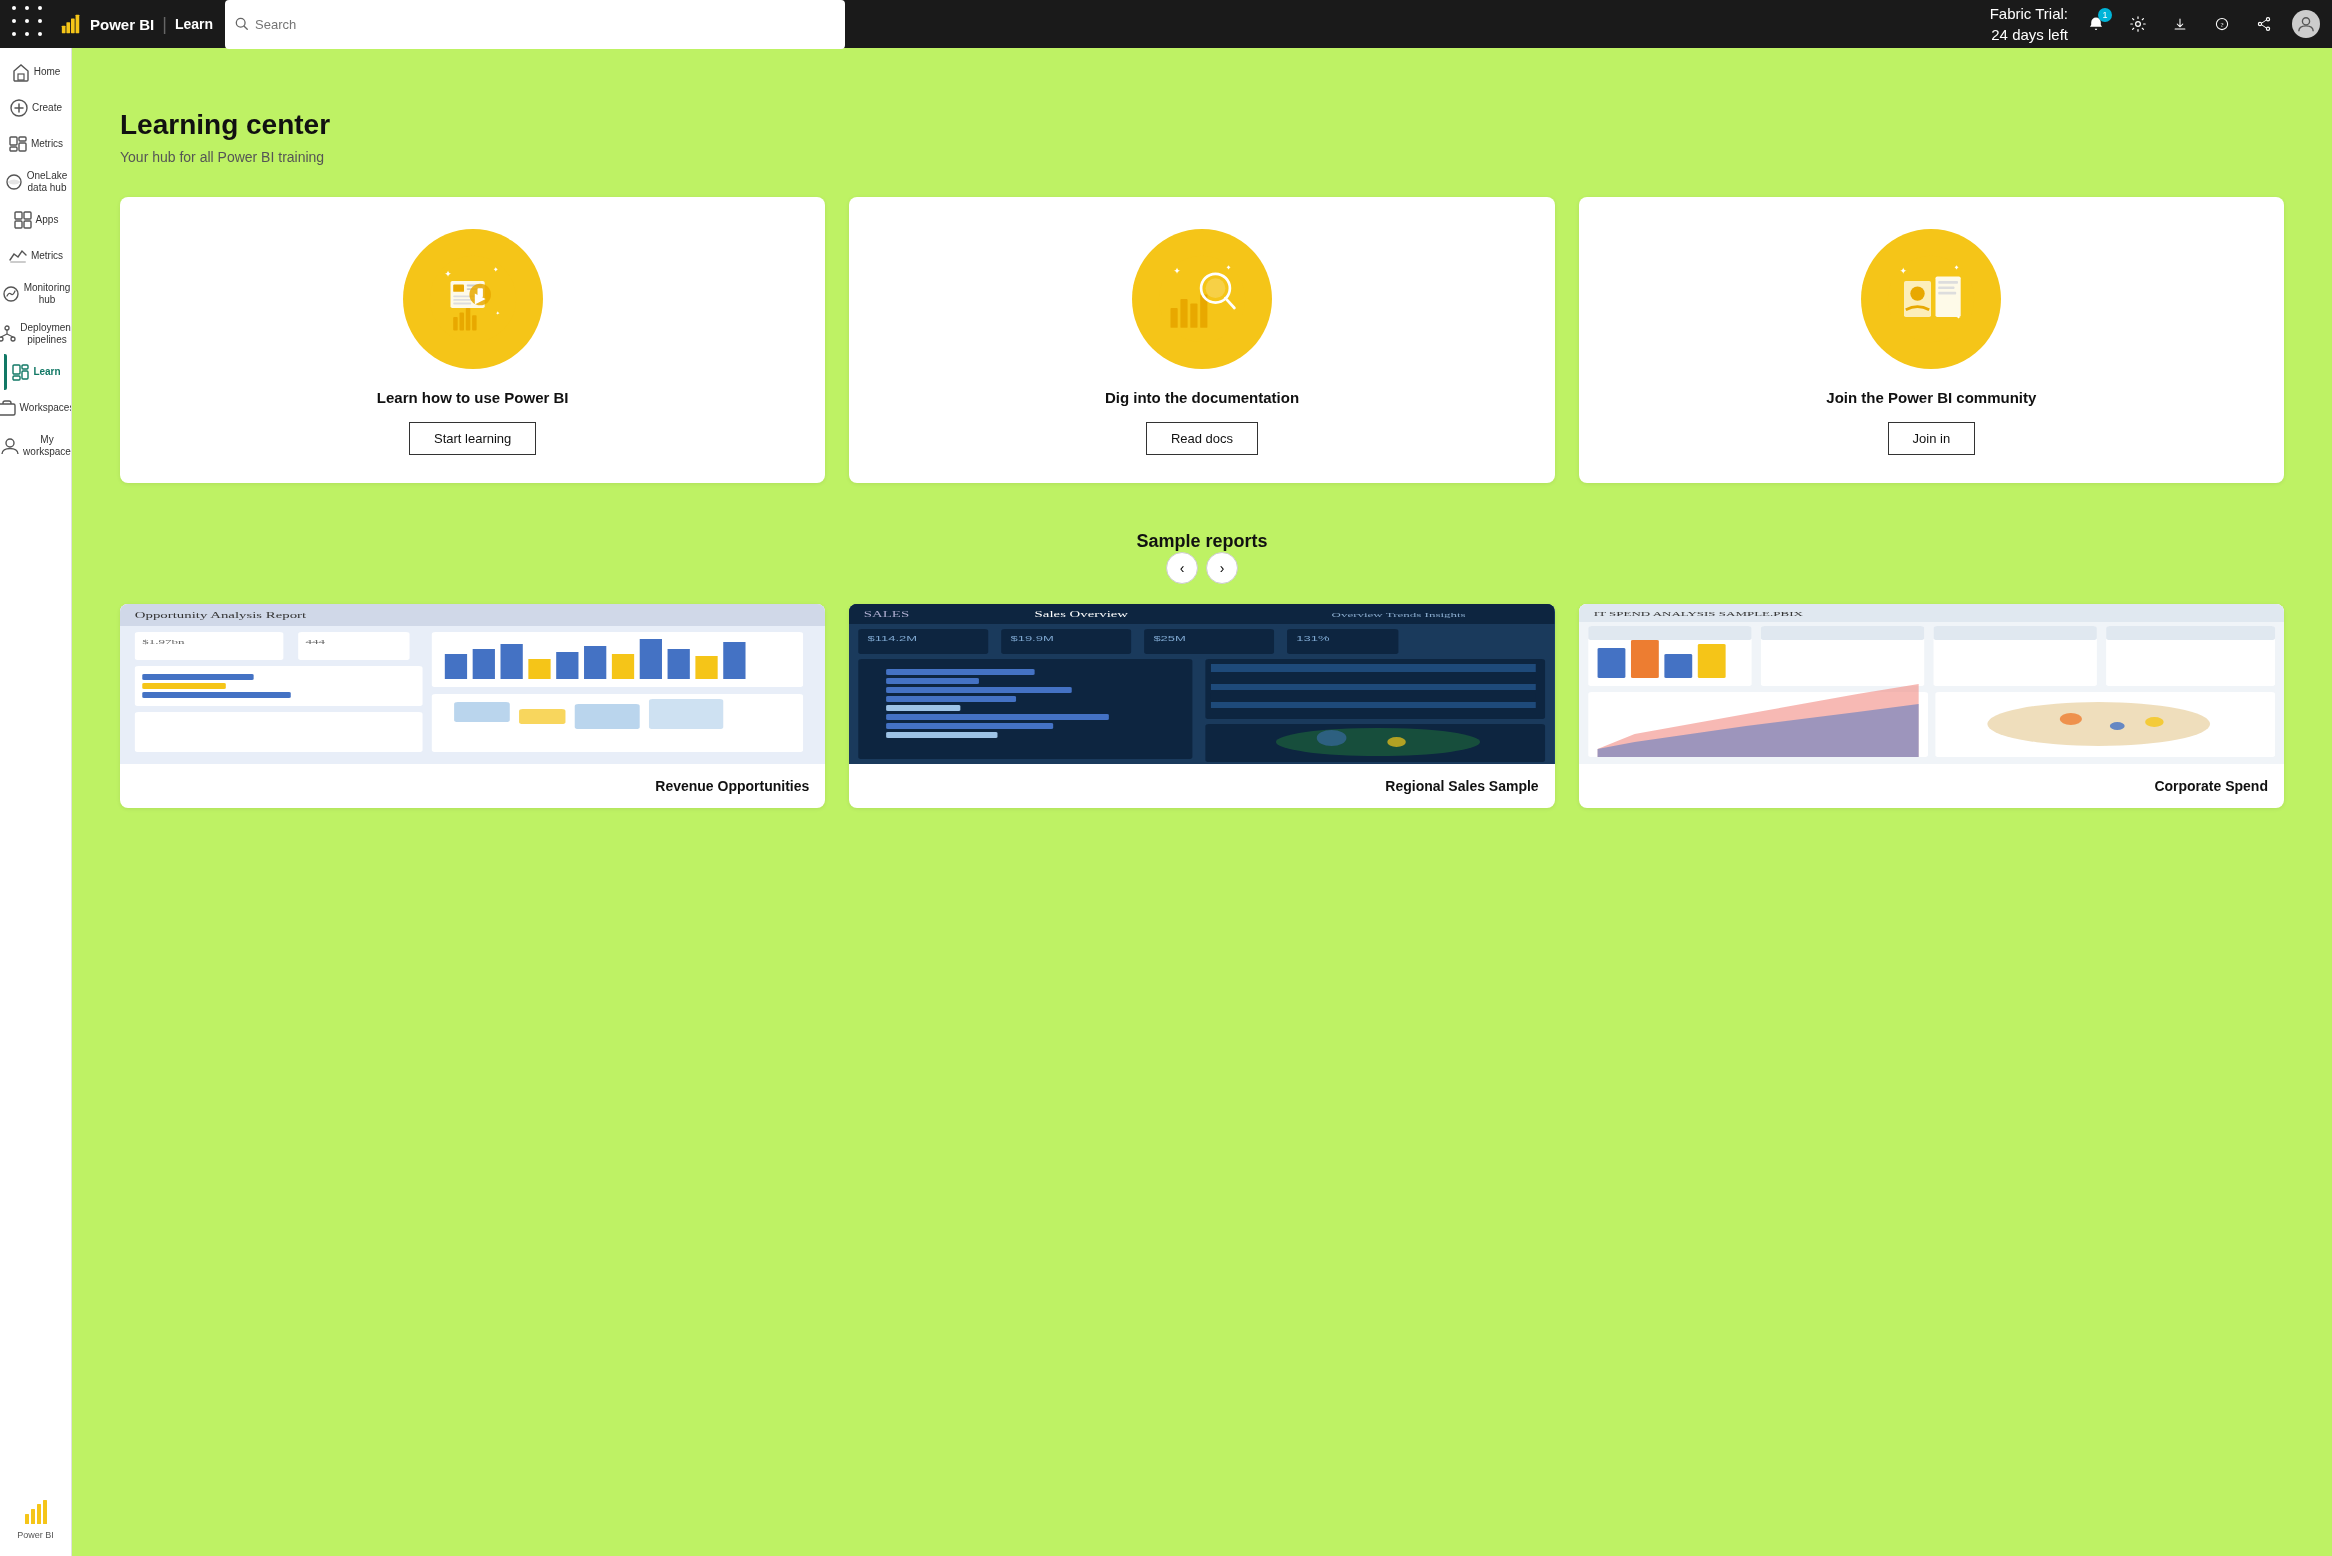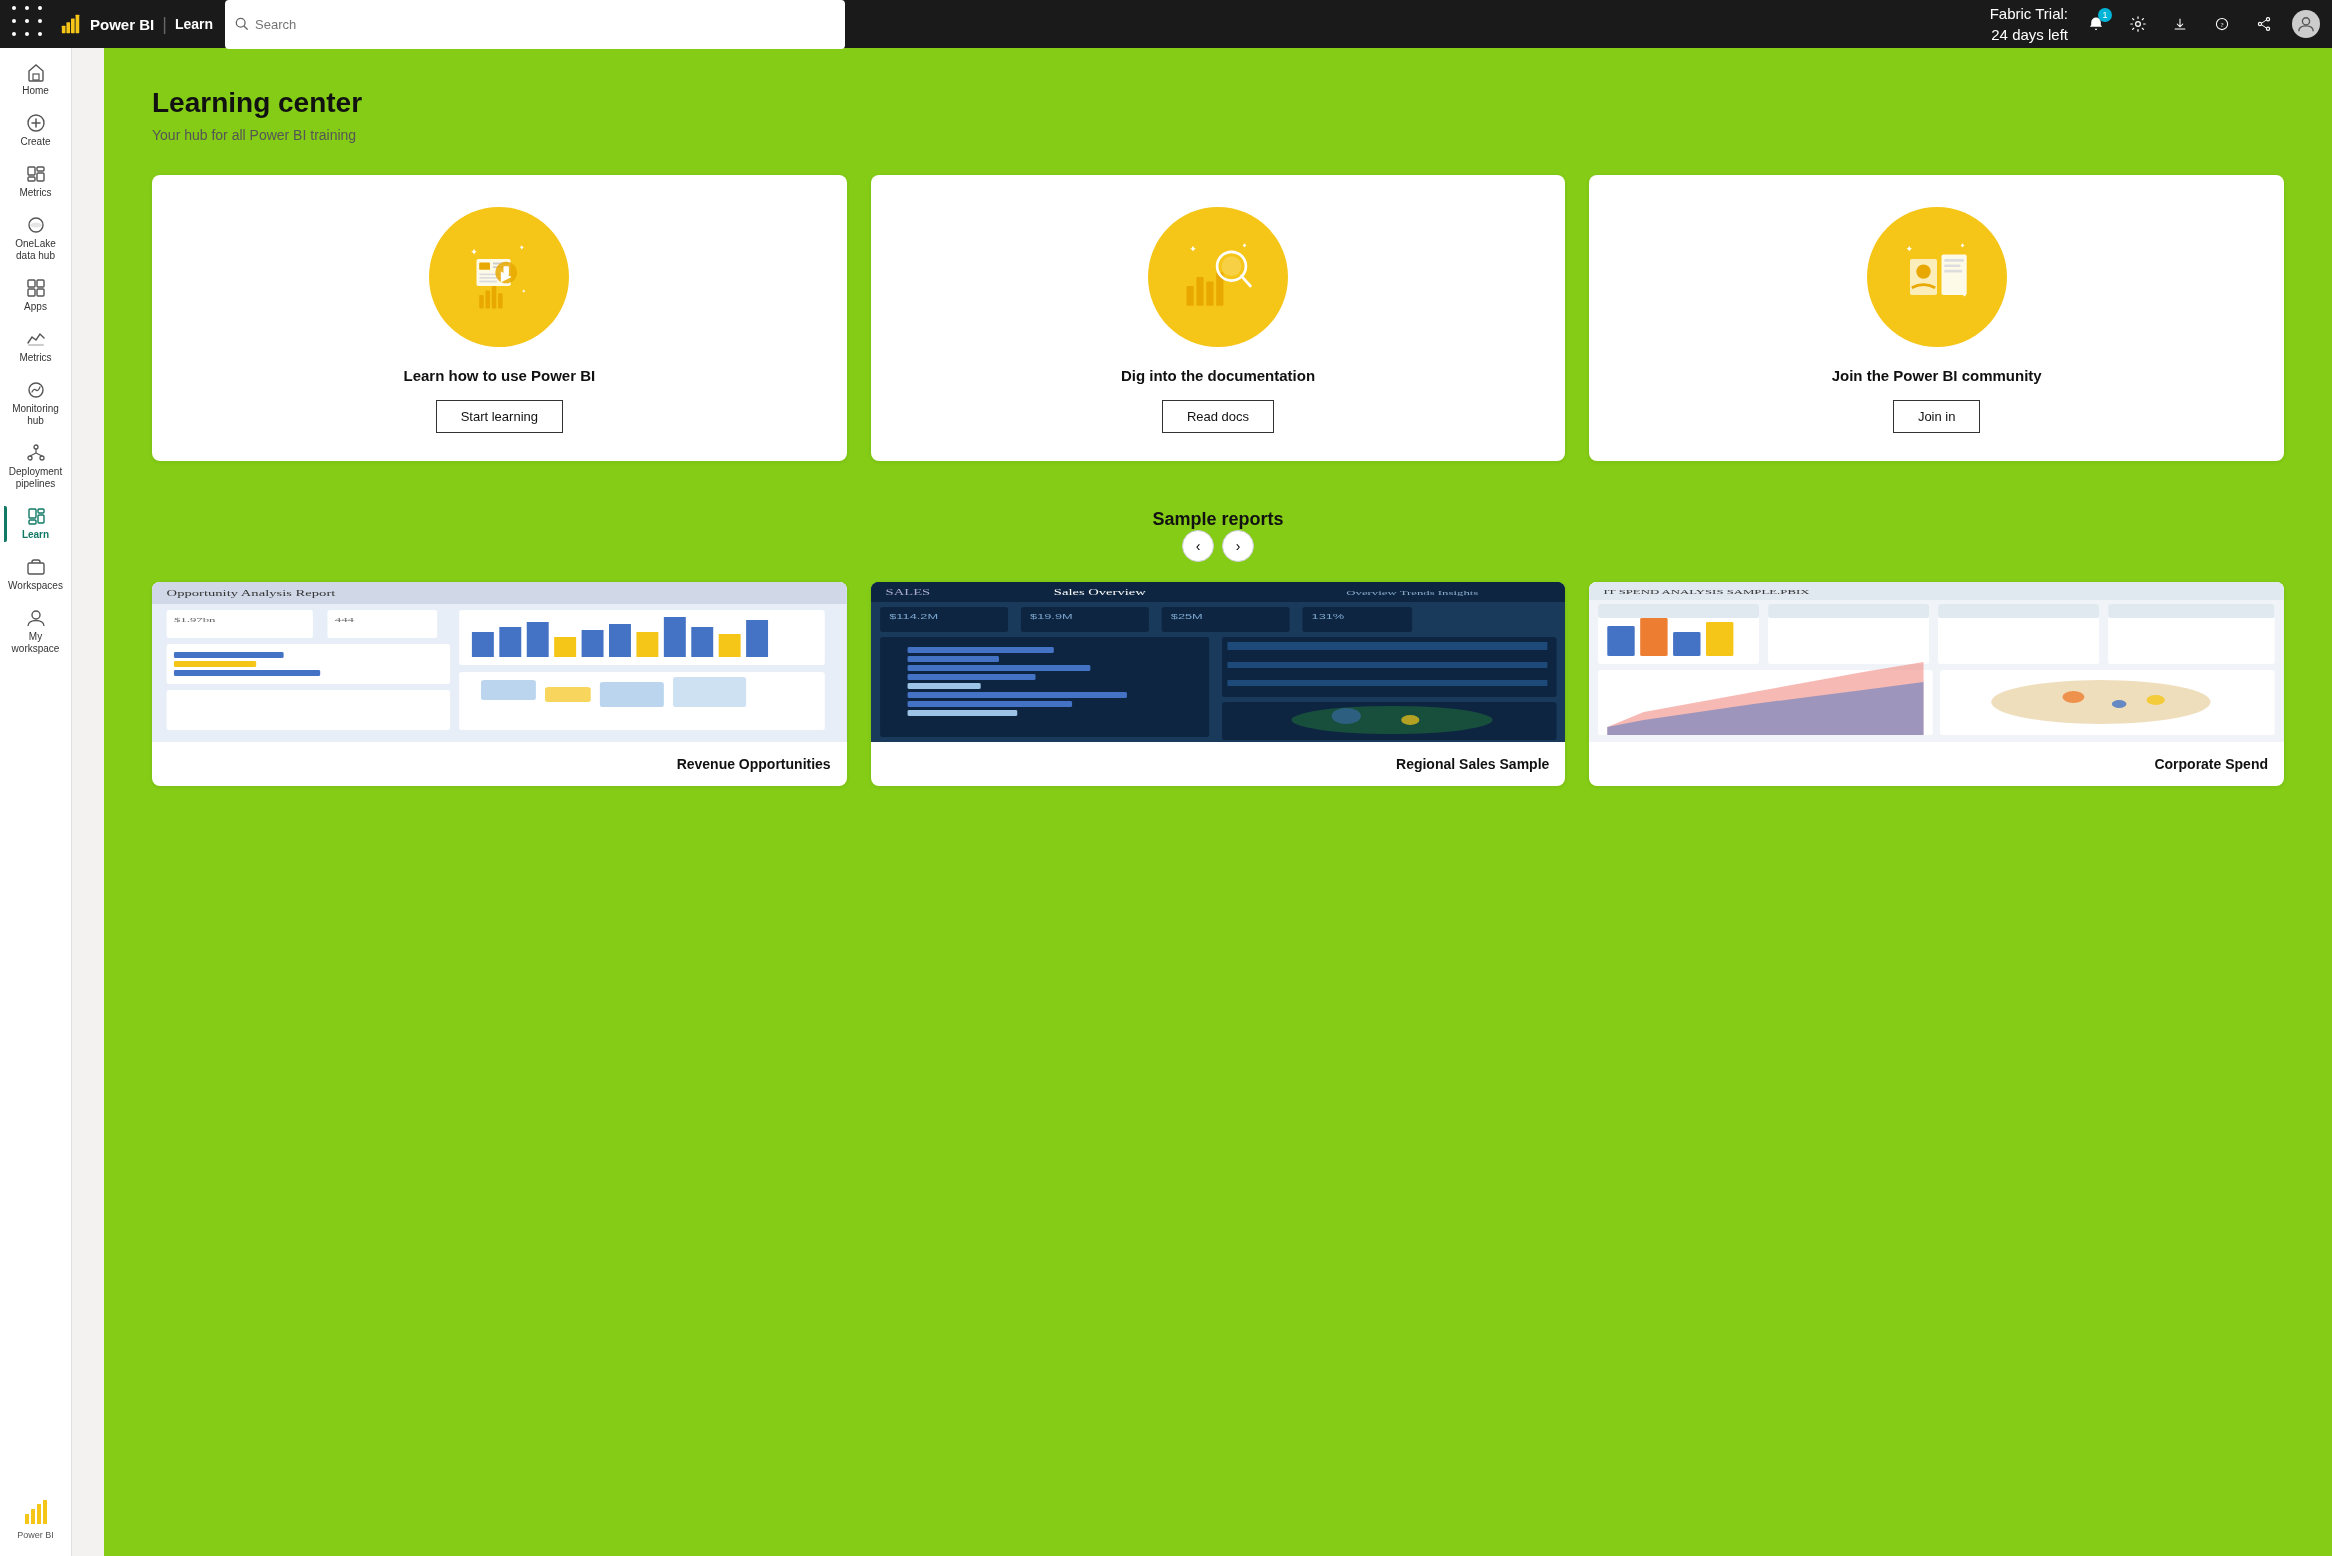--- a/index.html
+++ b/index.html
@@ -40,33 +40,33 @@
     
     .main-layout { display: flex; flex: 1; overflow: hidden; }
 
     
     .sidebar {
       width: 72px; background: #fff; border-right: 1px solid #e0e0e0;
       display: flex; flex-direction: column; align-items: center; padding: 8px 0; gap: 4px;
       overflow-y: auto; flex-shrink: 0;
     }
     .sidebar-item {
-      display: flex; flex-direction: column; align-items: center; justify-content: center;
+      display: flex; flex-direction: row; align-items: center; justify-content: center;
       width: 64px; padding: 6px 4px; border-radius: 4px; cursor: pointer; gap: 3px;
       text-decoration: none; color: #333;
     }
     .sidebar-item.active { color: #117865; }
     .sidebar-item.active .sidebar-icon { color: #117865; }
     .sidebar-icon { font-size: 18px; color: #555; display: flex; align-items: center; justify-content: center; }
     .sidebar-label { font-size: 10px; text-align: center; line-height: 1.2; color: inherit; }
     .sidebar-item.active .sidebar-label { color: #117865; font-weight: 600; }
     .sidebar-item-wrap { position: relative; display: flex; align-items: center; }
 
     
-    .content { flex: 1; overflow-y: auto; padding: 39px 48px; background: #84cc16; margin-left: 32px; }
+    .content { flex: 1; overflow-y: auto; padding: 61px 48px; background: #bef264; }
     .page-title { font-size: 28px; font-weight: 700; color: #111; margin-bottom: 8px; }
     .page-subtitle { font-size: 14px; color: #555; margin-bottom: 32px; }
 
     
     .learning-cards { display: grid; grid-template-columns: repeat(3, 1fr); gap: 24px; margin-bottom: 48px; }
     .learning-card {
       background: #fff; border-radius: 8px; padding: 32px 24px 28px;
       display: flex; flex-direction: column; align-items: center; text-align: center;
       box-shadow: 0 1px 4px rgba(0,0,0,0.08);
     }

